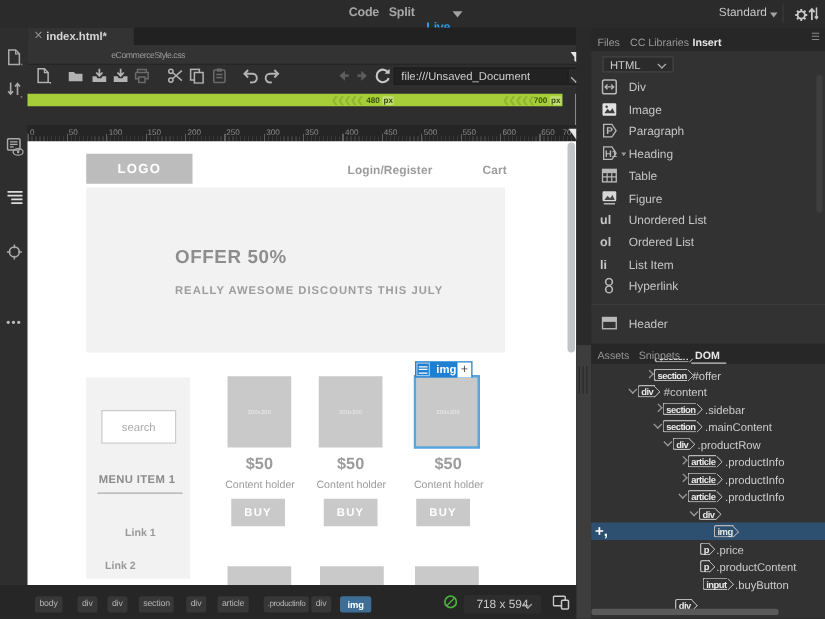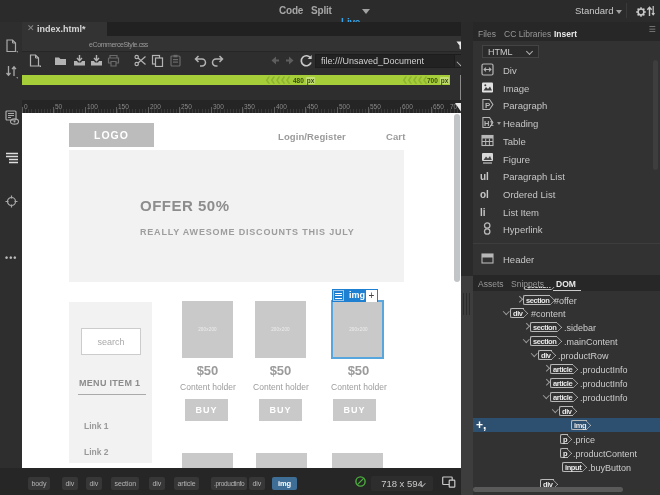--- a/index.html
+++ b/index.html
@@ -288,21 +288,21 @@
     <div id="loginreg">Login/Register</div>
     <div id="cart">Cart</div>
     <div id="offer">
       <h1>OFFER 50%</h1>
       <p>REALLY AWESOME DISCOUNTS THIS JULY</p>
     </div>
     <div id="sidebar">
       <div id="search">search</div>
       <div id="menuitem">MENU ITEM 1</div>
       <div id="menurule"></div>
-      <div class="slink" style="top:119px;">Link 1</div>
+      <div class="slink" style="top:119px;margin-left:16px;">Link 1</div>
       <div class="slink" style="top:145px;">Link 2</div>
     </div>
     <div class="pimg" style="left:160px;">200x200</div>
     <div class="pimg" style="left:233px;">200x200</div>
     <div class="pimg" style="left:311px;">200x200</div>
     <div id="sel3"></div>
     <div id="imgtb">
       <span class="ham">
           <i></i>
           <i></i>
@@ -382,21 +382,21 @@
     <div class="irow" style="top:128.5px;">
       <svg width="13" height="13" viewBox="0 0 13 13">
           <rect x="1" y="1" width="11" height="8" rx="1" fill="#d8d8d8"></rect>
           <path d="M2.5 8 L5 4.5 L7 6.5 L9 4 L10.8 8 z" fill="#4a4a4a"></path>
           <path d="M2 11 h9" stroke="#b8b8b8" stroke-width="1.3"></path>
         </svg>
       <span class="lab">Figure</span>
     </div>
     <div class="irow" style="top:146.2px;">
         <span class="itxt">ul</span>
-        <span class="lab">Paragraph List</span>
+        <span class="lab">Unordered List</span>
       </div>
     <div class="irow" style="top:163.9px;">
         <span class="itxt">ol</span>
         <span class="lab">Ordered List</span>
       </div>
     <div class="irow" style="top:181.6px;">
         <span class="itxt">li</span>
         <span class="lab">List Item</span>
       </div>
     <div class="irow" style="top:199.3px;">

